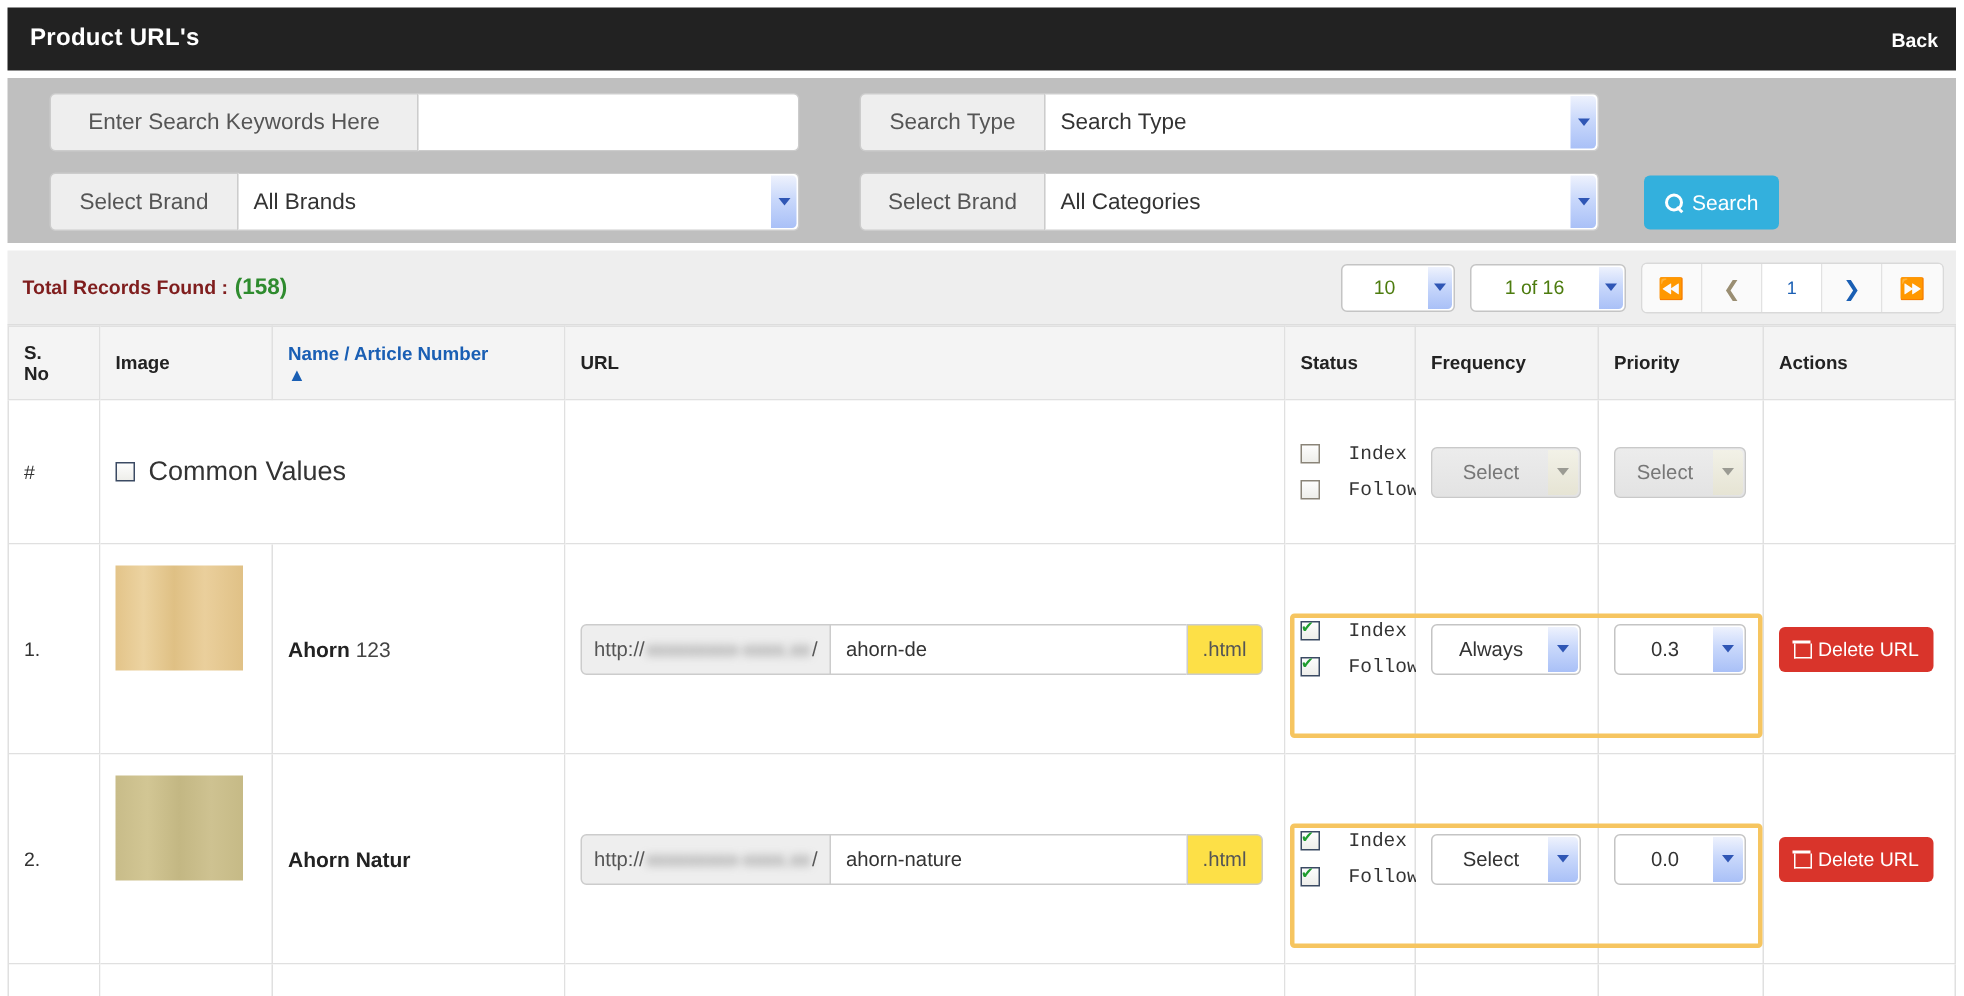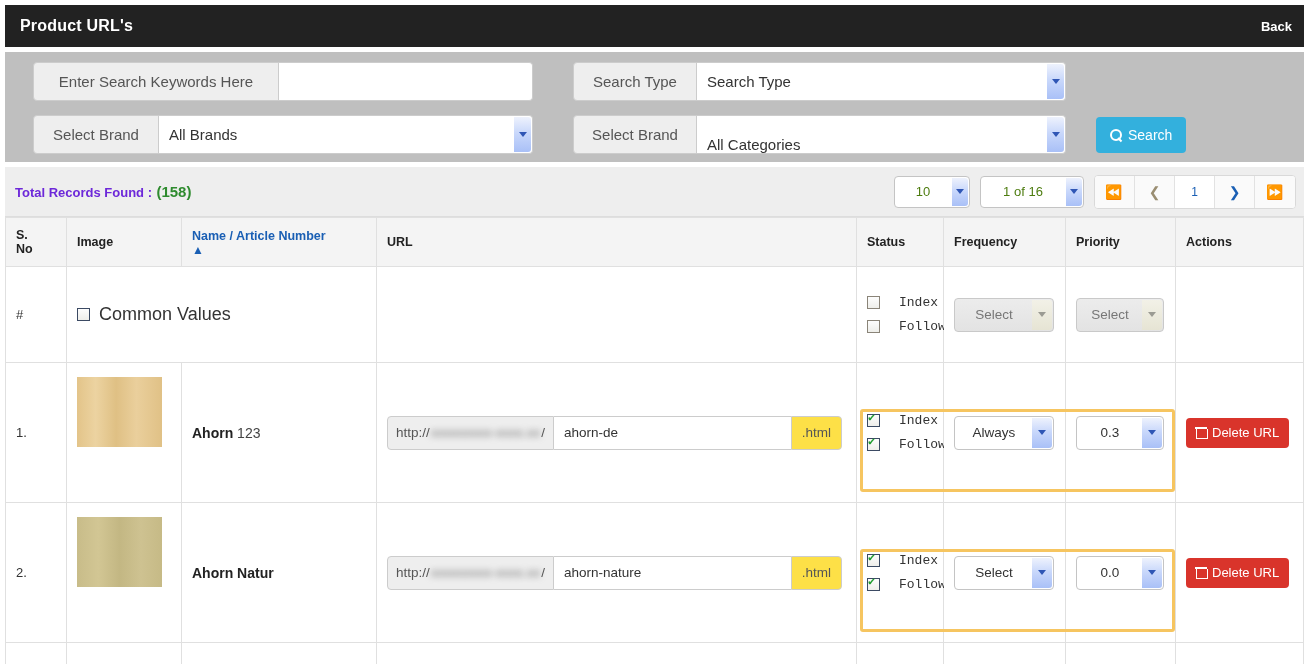--- a/index.html
+++ b/index.html
@@ -84,21 +84,21 @@
     background:#fff; transform: rotate(45deg); transform-origin: left center;
   }
 
   
   .recbar {
     position: absolute; left: 5px; top: 167px; width: 1299px; height: 50px;
     background: #eeeeee; border-bottom: 1px solid #dddddd;
     display: flex; align-items: center; justify-content: space-between;
     padding: 0 8px 0 10px;
   }
-  .rec-text { font-size: 13px; font-weight: bold; color: #6d28d9; }
+  .rec-text { font-size: 13px; font-weight: bold; color: #7f1d1d; }
   .rec-count { color: #2e8b2e; font-size: 15px; font-weight: bold; }
   .pager { display: flex; align-items: center; gap: 10px; }
 
   .minisel {
     height: 32px; background:#ffffff; border:1px solid #c4c4c4; border-radius:4px;
     position: relative; display:flex; align-items:center; justify-content:center;
     font-size:13px; color:#4d7c0f; padding-right:18px; cursor:pointer;
   }
   .minisel .sel-arrow { width: 16px; }
 
@@ -248,21 +248,21 @@
       <div class="igroup" style="margin-left:28px;">
         <div class="addon" style="width:126px;">Select Brand</div>
         <div class="selfield" style="width:374px;">
           <span>All Brands</span>
           <span class="sel-arrow"></span>
         </div>
       </div>
 
       <div class="igroup" style="margin-left:40px;">
         <div class="addon" style="width:124px;">Select Brand</div>
-        <div class="selfield" style="width:369px;align-items:flex-end;">
+        <div class="selfield" style="width:369px;">
           <span>All Categories</span>
           <span class="sel-arrow"></span>
         </div>
       </div>
 
       <button class="searchbtn">
         <span class="mag"></span>
         <span>Search</span>
       </button>
     </div>

